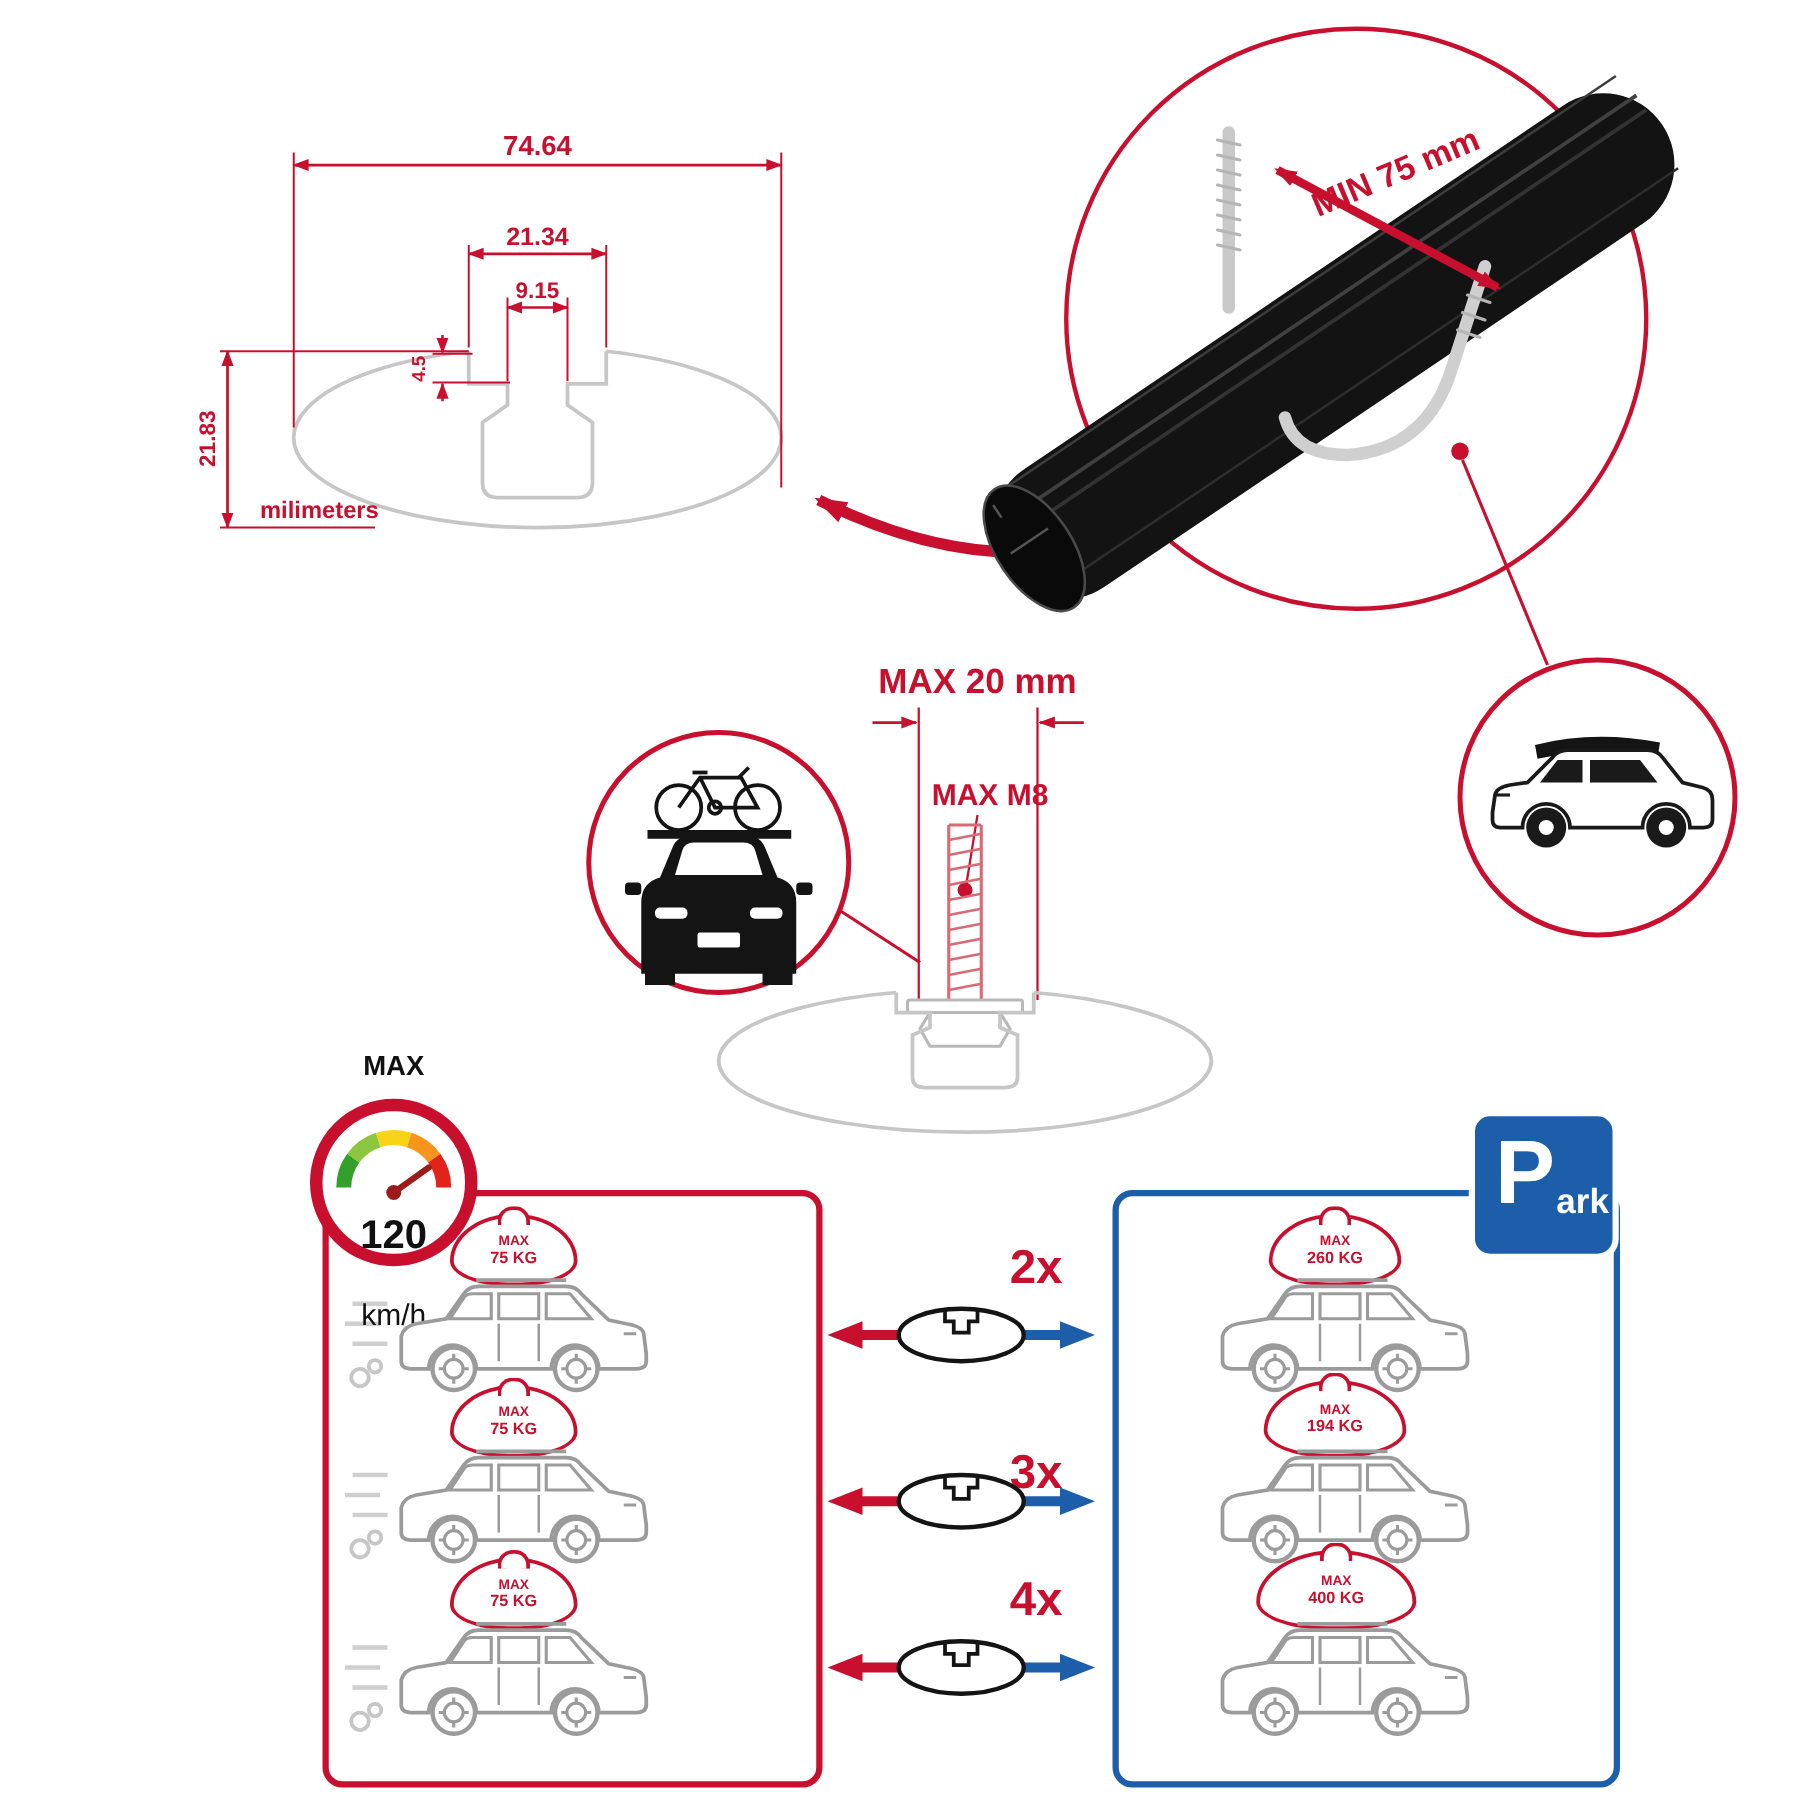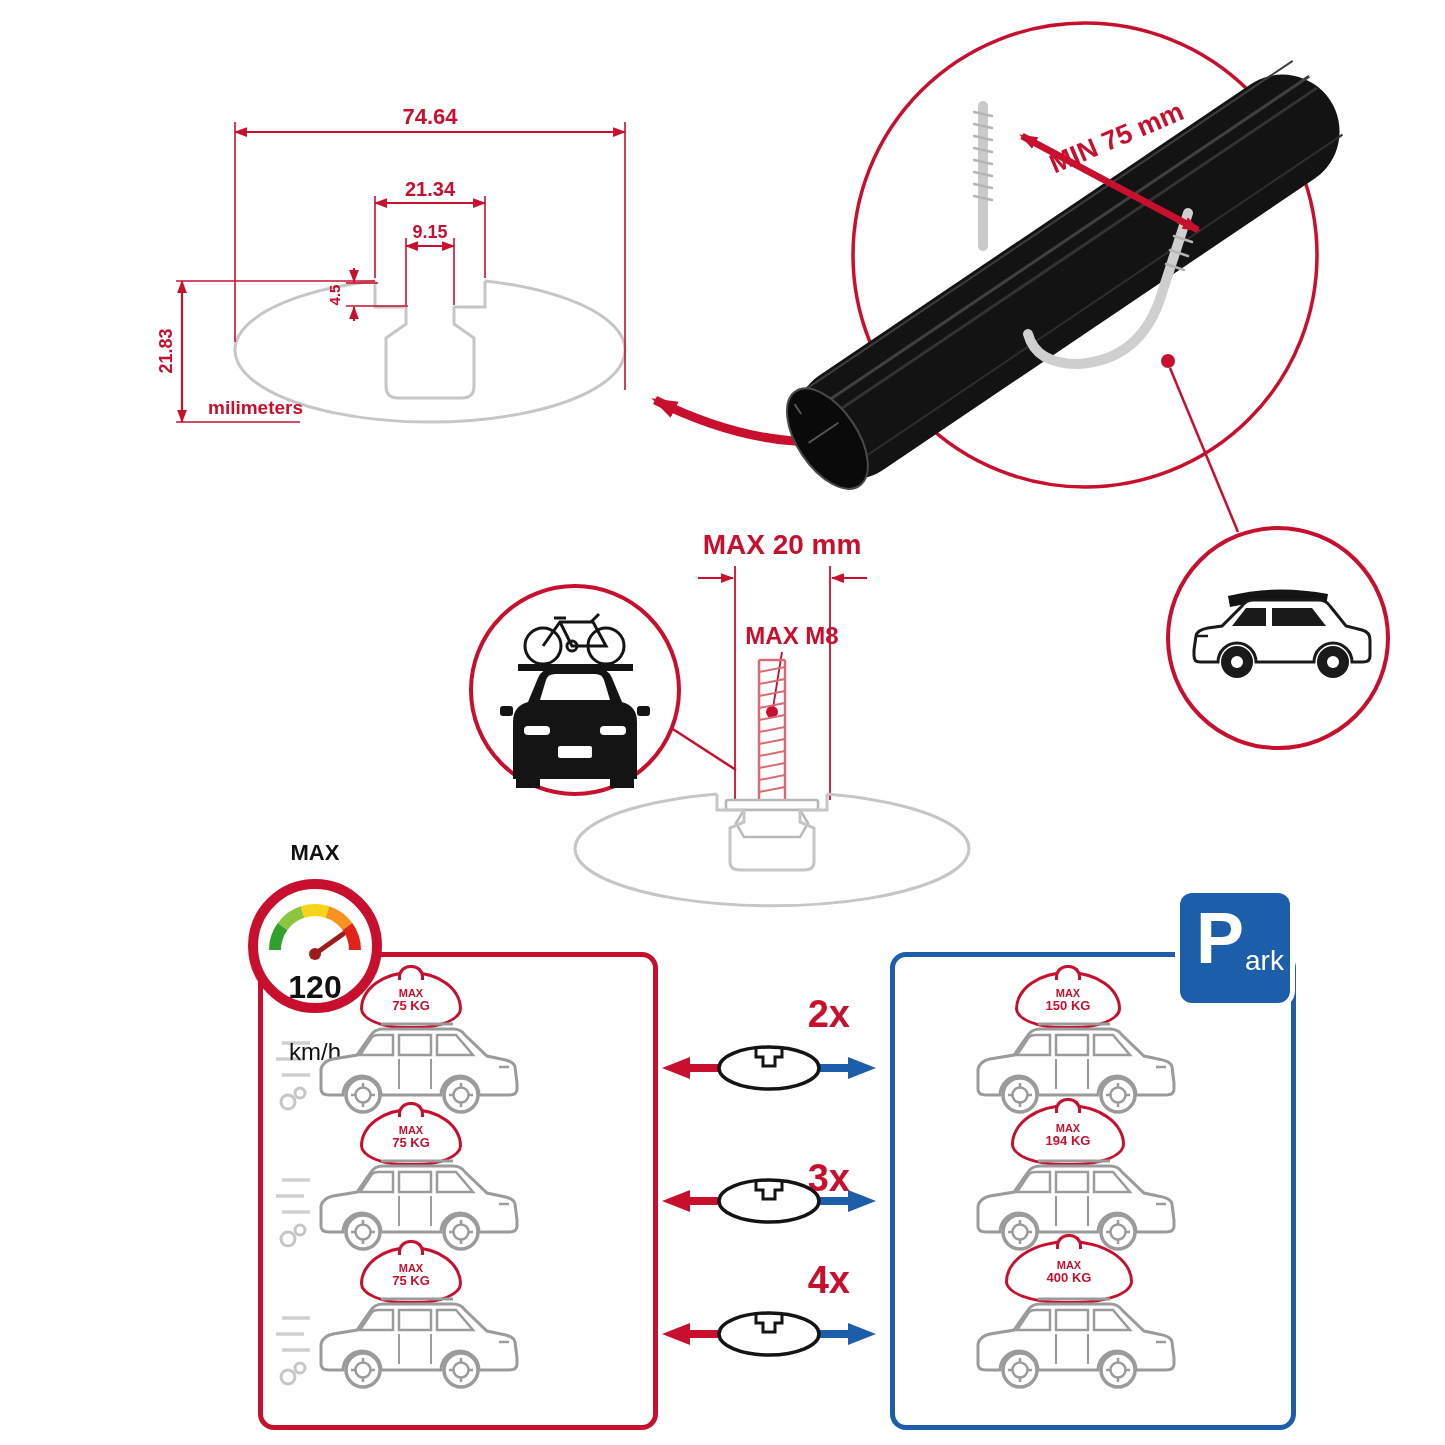--- a/index.html
+++ b/index.html
@@ -17,21 +17,21 @@
             display:flex;flex-direction:column;align-items:center;justify-content:center;z-index:1;}
   .bag-handle{position:absolute;left:50%;top:-9px;width:20px;height:12px;border:3px solid #c8102e;border-bottom:none;
               border-radius:12px 12px 0 0;transform:translateX(-50%);background:#fff;}
   .bag-line1{font-size:11px;font-weight:bold;color:#c8102e;line-height:1.1;}
   .bag-line2{font-size:13px;font-weight:bold;color:#c8102e;line-height:1.1;text-align:center;}
   .car-art{position:absolute;left:5px;top:44px;z-index:2;}
   .multi-label{position:absolute;width:160px;text-align:right;font-size:38px;font-weight:bold;color:#c8102e;}
   .park-sign{position:absolute;left:1180px;top:893px;width:110px;height:110px;background:#1c5ea9;border-radius:12px;
              box-shadow:0 0 0 5px #fff;display:flex;align-items:flex-start;padding-left:16px;box-sizing:border-box;}
   .park-p{font-size:72px;font-weight:bold;color:#fff;line-height:1.25;}
-  .park-ark{font-size:28px;font-weight:normal;color:#fff;margin-top:52px;margin-left:1px;}
+  .park-ark{font-size:28px;font-weight:bold;color:#fff;margin-top:52px;margin-left:1px;}
 </style>
 </head>
 <body>
 
 <div class="canvas">
 
   <svg width="0" height="0" style="position:absolute">
     <defs>
       <symbol id="suv" viewBox="0 0 230 110">
         <line x1="78" y1="15" x2="150" y2="15" stroke="#9b9b9b" stroke-width="3"></line>
@@ -305,21 +305,21 @@
           <use href="#motion-marks"></use>
         </svg>
     </div>
   </div>
 
   <div class="panel panel-blue">
     <div class="car-slot" style="left:60px;top:8px">
       <div class="roof-bag" style="left:60px;top:6px;width:100px;height:52px">
         <div class="bag-handle"></div>
         <span class="bag-line1">MAX</span>
-        <span class="bag-line2">150 KG</span>
+        <span class="bag-line2">260 KG</span>
       </div>
       <svg class="car-art" width="230" height="110">
           <use href="#suv"></use>
         </svg>
     </div>
     <div class="car-slot" style="left:60px;top:145px">
       <div class="roof-bag" style="left:56px;top:2px;width:108px;height:56px">
         <div class="bag-handle"></div>
         <span class="bag-line1">MAX</span>
         <span class="bag-line2">194 KG</span>

